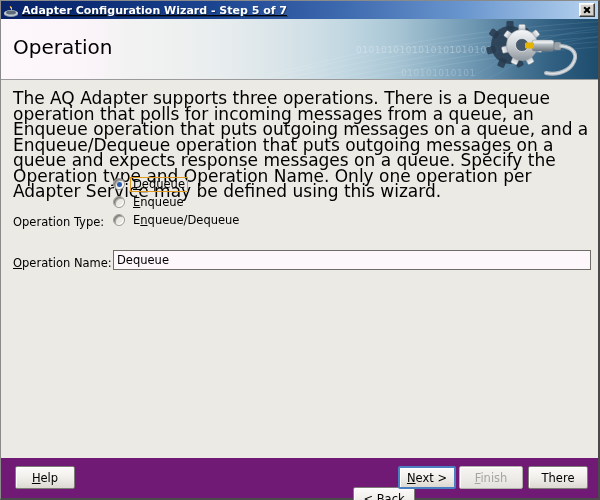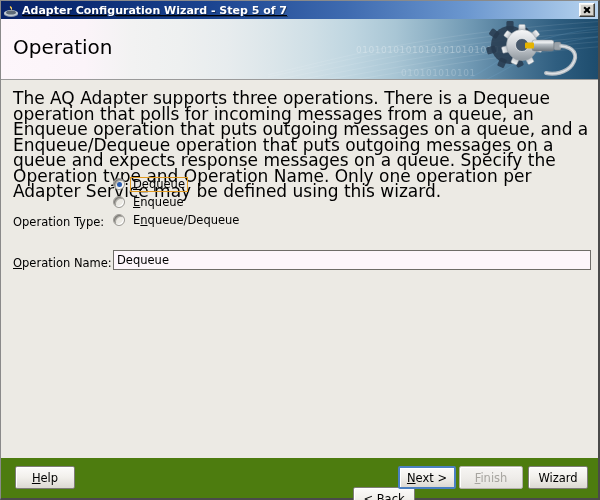--- a/index.html
+++ b/index.html
@@ -245,21 +245,21 @@
     padding: 0 3px;
     line-height: 18px;
     outline: none;
   }
 
   
   .buttonbar {
     height: 40px;
     min-height: 40px;
     position: relative;
-    background: #4d7c0f;
+    background: #701a75;
   }
   .btn {
     position: absolute;
     top: 8px;
     height: 23px;
     box-sizing: border-box;
     background: linear-gradient(to bottom, #fcfbfa 0%, #f2f0ec 48%, #dcd9d2 100%);
     border: 1px solid #7e7c77;
     border-radius: 2px;
     font-size: 11.5px;
@@ -419,17 +419,17 @@
     <div class="btn" id="btn-back">
         <span>&lt; <u>B</u>ack</span>
       </div>
     <div class="btn default" id="btn-next">
         <span><u>N</u>ext &gt;</span>
       </div>
     <div class="btn disabled" id="btn-finish">
         <span><u>F</u>inish</span>
       </div>
     <div class="btn" id="btn-cancel">
-        <span>Wizard</span>
+        <span>There</span>
       </div>
   </div>
 
 </div>
 
 </body></html>

